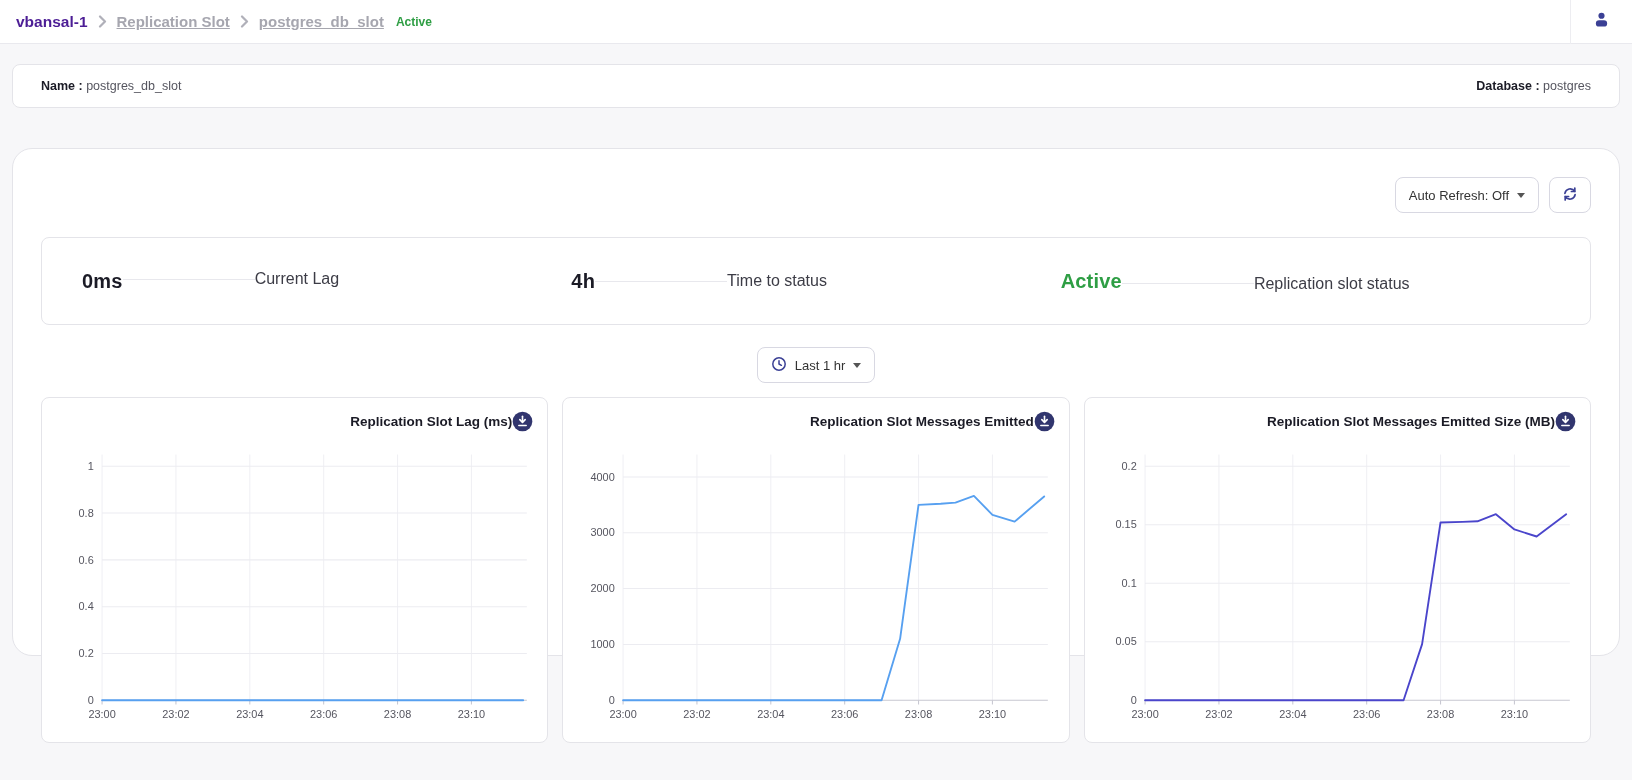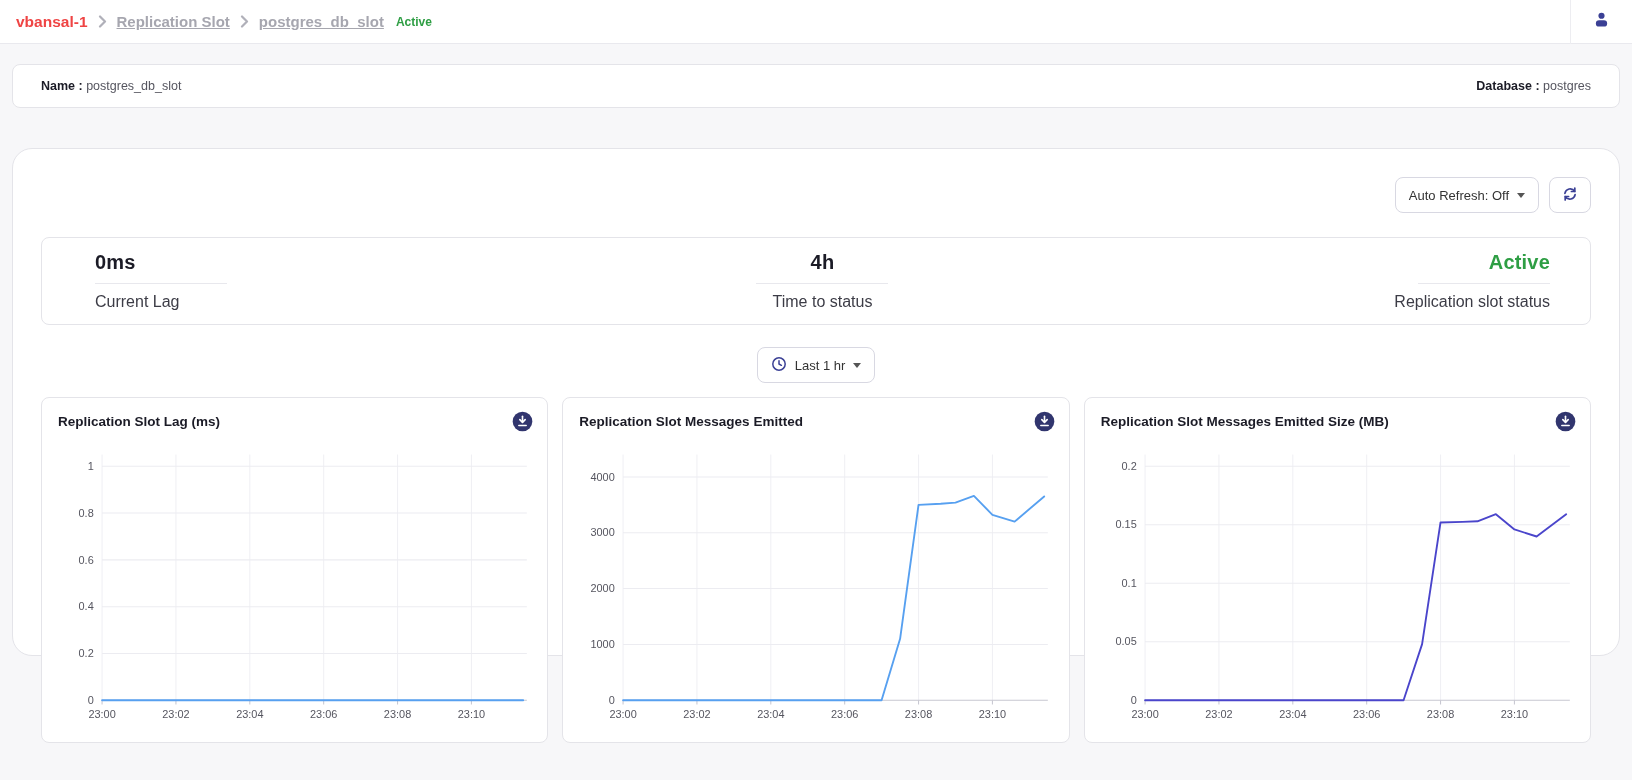--- a/index.html
+++ b/index.html
@@ -13,21 +13,21 @@
     --grid:#ececf1;
     --grid-v:#f0f0f4;
   }
   *{box-sizing:border-box;margin:0;padding:0;}
   html,body{width:1632px;height:780px;overflow:hidden;}
   body{background:#f7f7f9;font-family:"Liberation Sans",sans-serif;color:var(--text-dark);}
 
   
   .topbar{height:44px;background:#fff;border-bottom:1px solid #e9e9ee;display:flex;align-items:center;justify-content:space-between;padding:0 0 0 16px;}
   .breadcrumb{display:flex;align-items:center;gap:10px;}
-  .crumb-root{font-size:15.5px;font-weight:bold;color:#ef4444;cursor:pointer;}
+  .crumb-root{font-size:15.5px;font-weight:bold;color:#4c1d95;cursor:pointer;}
   .crumb{font-size:15px;font-weight:600;color:var(--text-gray);text-decoration:underline;}
   .crumb.link{cursor:pointer;}
   .crumb-status{font-size:12px;font-weight:bold;color:var(--green);margin-left:2px;}
   .chev{display:flex;align-items:center;}
   .user-area{height:44px;display:flex;align-items:center;padding:0 22px;border-left:1px solid #ededf1;cursor:pointer;}
 
   
   .info-bar{margin:20px 12px 0;height:44px;background:#fff;border:1px solid var(--border);border-radius:8px;display:flex;align-items:center;justify-content:space-between;padding:16px 28px;font-size:12.5px;}
   .info-label{font-weight:bold;color:var(--text-dark);}
   .info-value{color:#55555f;}
@@ -35,35 +35,35 @@
   
   .main-card{margin:40px 12px 0;background:#fff;border:1px solid var(--border);border-radius:20px;height:508px;padding:28px 28px 24px;}
 
   .toolbar-row{display:flex;justify-content:flex-end;align-items:center;gap:10px;margin-bottom:24px;}
   .btn{height:36px;background:#fff;border:1px solid #d8d8e2;border-radius:8px;display:flex;align-items:center;gap:8px;padding:0 13px;font-size:13px;color:#333;cursor:pointer;font-family:"Liberation Sans",sans-serif;}
   .btn-icon{width:42px;justify-content:center;padding:0;}
   .caret{width:0;height:0;border-left:4px solid transparent;border-right:4px solid transparent;border-top:5px solid #555;}
 
   
   .stats-bar{border:1px solid var(--border);border-radius:8px;height:88px;display:flex;align-items:center;padding:0 40px;margin-bottom:22px;}
-  .stat{flex:1;display:flex;flex-direction:column;margin-left:13px;}
+  .stat{flex:1;display:flex;flex-direction:row;}
   .stat.left{align-items:flex-start;}
   .stat.center{align-items:center;}
   .stat.right{align-items:flex-end;}
   .stat-value{font-size:20px;font-weight:bold;color:var(--text-dark);letter-spacing:.2px;}
   .stat-value.green{color:var(--green);}
   .stat-divider{width:132px;height:1px;background:#e8e8ed;margin:9px 0 9px;}
   .stat-label{font-size:16px;color:var(--text-mid);}
 
   .range-row{display:flex;justify-content:center;margin-bottom:14px;}
 
   
   .charts-row{display:flex;gap:14px;}
   .chart-card{flex:1;border:1px solid var(--border);border-radius:8px;height:346px;background:#fff;overflow:hidden;}
-  .chart-head{display:flex;align-items:center;justify-content:space-between;padding:13px 14px 4px 16px;}
+  .chart-head{display:flex;align-items:center;justify-content:flex-end;padding:13px 14px 4px 16px;}
   .chart-title{font-size:13.5px;font-weight:bold;color:var(--text-dark);}
   .chart-dl{cursor:pointer;display:flex;}
   .chart-body{padding:4px 8px 0;}
   .chart-body svg{width:100%;display:block;}
   svg text{font-family:"Liberation Sans",sans-serif;}
 </style>
 </head>
 <body>
 
 <header class="topbar">

